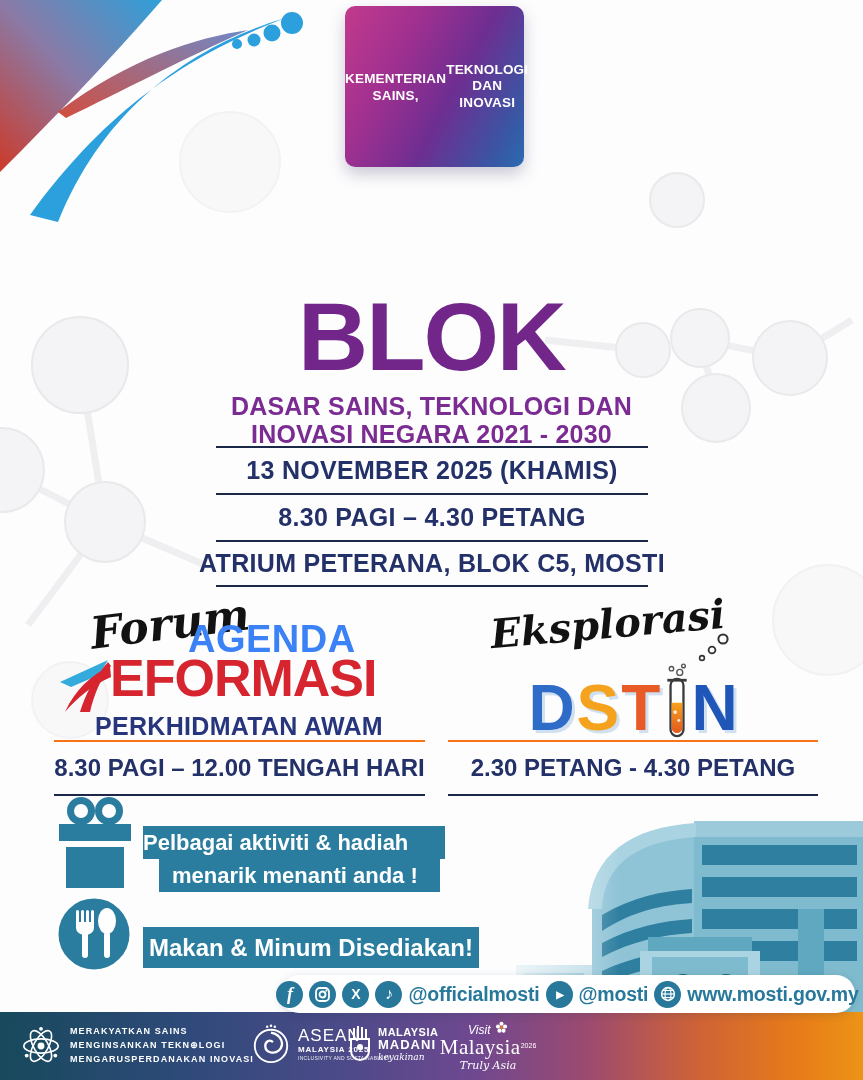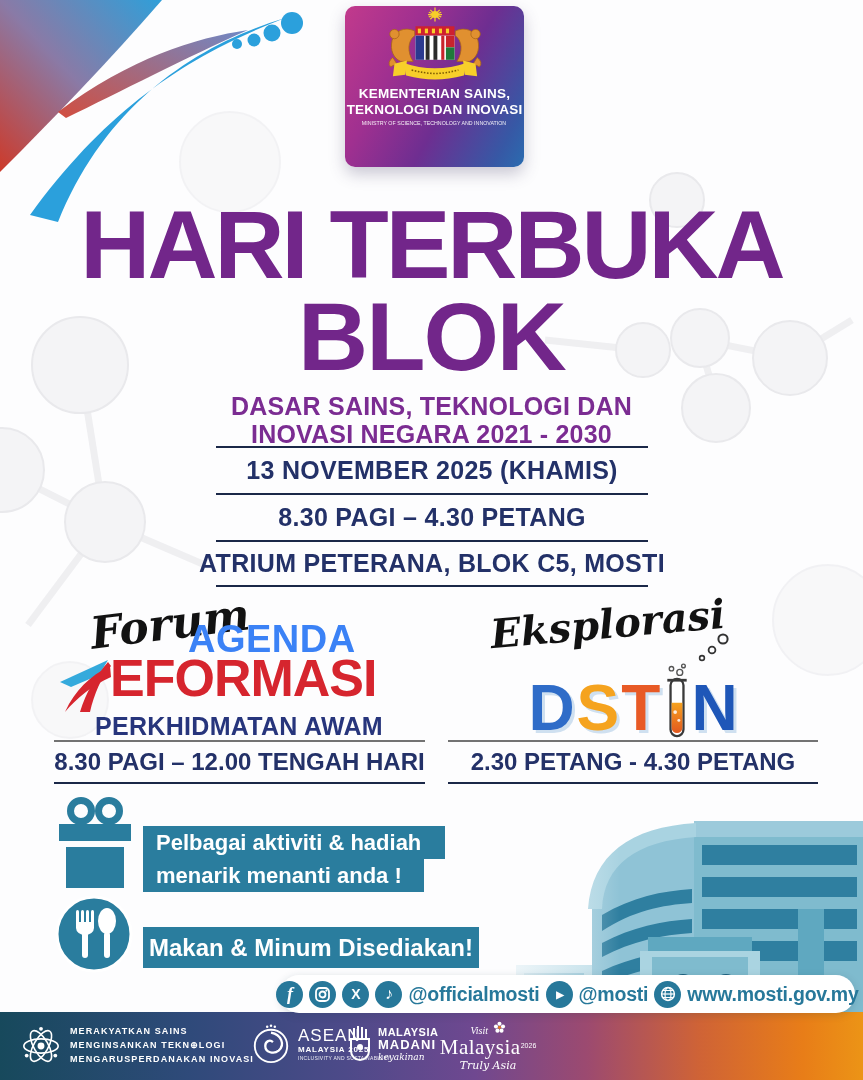--- a/index.html
+++ b/index.html
@@ -8,21 +8,21 @@
   #poster *{box-sizing:border-box;}
   .abs{position:absolute;}
 
   
   #bg-molecules{left:0;top:0;pointer-events:none;}
 
   
   #ministry-card{left:345px;top:6px;width:179px;height:161px;border-radius:10px;
     background:linear-gradient(118deg,#c23a8c 0%,#a03090 30%,#6e2e91 58%,#3758a5 88%,#2a6cb0 100%);
     box-shadow:0 7px 16px rgba(70,60,100,.28);
-    display:flex;flex-direction:column;align-items:center;}
+    display:flex;flex-direction:row;align-items:center;}
   .min-l1{margin-top:2px;font-size:13.5px;font-weight:bold;color:#fff;letter-spacing:.2px;line-height:1.2;text-align:center;}
   .min-l2{font-size:13.5px;font-weight:bold;color:#fff;letter-spacing:.2px;line-height:1.2;text-align:center;}
   .min-l3{font-size:6px;color:#fff;opacity:.92;margin-top:2px;transform:scale(.88);white-space:nowrap;}
 
   
   #title1{left:0;right:0;top:196px;text-align:center;font-size:97px;font-weight:bold;
           letter-spacing:-3px;color:#72268a;line-height:1;}
   #title2{left:0;right:0;top:288px;text-align:center;font-size:97px;font-weight:bold;
           letter-spacing:-2px;color:#72268a;line-height:1;}
   #subtitle{left:0;right:0;top:393px;text-align:center;color:#7b2c92;font-weight:bold;
@@ -36,35 +36,35 @@
 
   
   #sess-left{left:50px;top:600px;width:378px;height:182px;}
   #sess-right{left:446px;top:600px;width:376px;height:182px;}
   .script-word{font-family:"DejaVu Serif",serif;font-style:italic;font-weight:bold;color:#121212;}
   .forum{left:40px;top:-2px;font-size:44px;transform:rotate(-7deg);}
   .agenda{left:138px;top:18px;font-size:38px;font-weight:bold;color:#3b82f6;letter-spacing:.5px;}
   .rmark{left:8px;top:58px;}
   .eformasi{left:60px;top:52px;font-size:52px;font-weight:bold;color:#d6252e;letter-spacing:-1px;line-height:1;}
   .perkh{left:0;top:112px;width:100%;text-align:center;font-size:25px;font-weight:bold;color:#27357c;letter-spacing:.3px;}
-  .time-box{border-top:2px solid #737373;border-bottom:2px solid #1b2848;height:44px;
+  .time-box{border-top:2px solid #f97316;border-bottom:2px solid #1b2848;height:56px;
             display:flex;align-items:center;justify-content:center;
             font-size:24px;font-weight:bold;color:#233168;white-space:nowrap;}
   .time-left{left:4px;top:140px;width:371px;}
   .time-right{left:2px;top:140px;width:370px;}
   .eksplorasi{left:44px;top:0px;font-size:40px;transform:rotate(-5deg);}
   .dstin{left:0;top:62px;width:100%;text-align:center;font-size:64px;font-weight:bold;letter-spacing:2px;line-height:1;}
   .dstin span{text-shadow:3px 3px 0 rgba(120,170,215,.35);}
   .d-blue{color:#2f6cc8;} .d-orange{color:#f5a31f;} .d-red{color:#e85a26;} .d-navy{color:#1f57b8;}
   .tube{display:inline-block;vertical-align:bottom;margin:0 2px 0 3px;}
 
   
   .badge{background:#2a7d9e;color:#fff;font-weight:bold;display:flex;align-items:center;}
-  #badge1a{left:143px;top:826px;width:302px;height:33px;font-size:22px;padding-left:13px;}
-  #badge1b{left:143px;top:859px;width:281px;height:33px;font-size:22px;padding-left:13px;}
+  #badge1a{left:143px;top:826px;width:302px;height:33px;font-size:22px;}
+  #badge1b{left:159px;top:859px;width:281px;height:33px;font-size:22px;padding-left:13px;}
   #badge2{left:143px;top:927px;width:336px;height:41px;font-size:24px;justify-content:center;}
 
   
   #social-bar{left:280px;top:975px;width:575px;height:38px;background:#fff;border-radius:19px;
               box-shadow:0 2px 8px rgba(30,60,80,.18);display:flex;align-items:center;justify-content:center;
               gap:6px;padding:0 10px;z-index:5;}
   .sicon{width:27px;height:27px;border-radius:50%;background:#27789a;color:#fff;display:flex;
          align-items:center;justify-content:center;flex:0 0 auto;font-weight:bold;}
   .stext{color:#27789a;font-weight:bold;font-size:19.5px;letter-spacing:-.2px;white-space:nowrap;}
   .glyph-f{font-family:"Liberation Serif",serif;font-size:18px;font-style:italic;}
@@ -79,21 +79,21 @@
   .tagline{left:70px;top:13px;color:#fff;font-size:9px;font-weight:bold;letter-spacing:1.1px;line-height:1.55;}
   .asean-block{left:250px;top:11px;display:flex;gap:6px;align-items:center;color:#fff;}
   .asean-name{font-size:17px;font-weight:normal;letter-spacing:1px;line-height:1;}
   .asean-sub{font-size:8px;font-weight:bold;letter-spacing:.8px;line-height:1.4;}
   .asean-tag{font-size:5px;letter-spacing:.3px;opacity:.9;}
   .madani-block{left:347px;top:13px;display:flex;gap:5px;align-items:center;color:#fff;}
   .madani-l1{font-size:11px;font-weight:bold;line-height:1.1;letter-spacing:.5px;}
   .madani-l2{font-size:13px;font-weight:bold;line-height:1.1;letter-spacing:1px;}
   .madani-script{font-family:"DejaVu Serif",serif;font-style:italic;font-size:9px;}
   .vm-block{left:433px;top:9px;width:110px;color:#fff;text-align:center;line-height:1;}
-  .vm-visit{font-size:10px;font-family:Liberation Serif, serif;font-style:italic;}
+  .vm-visit{font-size:12px;font-family:Liberation Sans, sans-serif;font-style:italic;}
   .vm-name{font-size:21px;font-family:"Liberation Serif",serif;letter-spacing:.5px;}
   .vm-year{font-size:7px;vertical-align:super;}
   .vm-script{font-family:"DejaVu Serif",serif;font-style:italic;font-size:11px;margin-top:2px;}
 </style>
 </head>
 <body>
 
 <div id="poster">
 
   <svg id="bg-molecules" class="abs" width="863" height="1080" viewBox="0 0 863 1080">
@@ -189,21 +189,20 @@
       <path d="M18,74 L34,70 L32,88 L16,90 Z" fill="#f7cf2a"></path>
       <path d="M122,74 L106,70 L108,88 L124,90 Z" fill="#f7cf2a"></path>
       <path d="M30,73 C55,82 85,82 110,73 L107,89 C80,96 60,96 33,89 Z" fill="#f7cf2a"></path>
       <path d="M40,82 C62,88 78,88 100,82" stroke="#7c5b00" stroke-width="2" fill="none" stroke-dasharray="2 2"></path>
     </svg>
     <div class="min-l1">KEMENTERIAN SAINS,</div>
     <div class="min-l2">TEKNOLOGI DAN INOVASI</div>
     <div class="min-l3">MINISTRY OF SCIENCE, TECHNOLOGY AND INNOVATION</div>
   </div>
 
-  <div id="title1" class="abs">HARI TERBUKA</div>
   <div id="title2" class="abs">BLOK</div>
   <div id="subtitle" class="abs">
     <div>DASAR SAINS, TEKNOLOGI DAN</div>
     <div>INOVASI NEGARA 2021 - 2030</div>
   </div>
 
   <div id="details" class="abs">
     <div class="detail-row">13 NOVEMBER 2025 (KHAMIS)</div>
     <div class="detail-row">8.30 PAGI – 4.30 PETANG</div>
     <div class="detail-row">ATRIUM PETERANA, BLOK C5, MOSTI</div>

